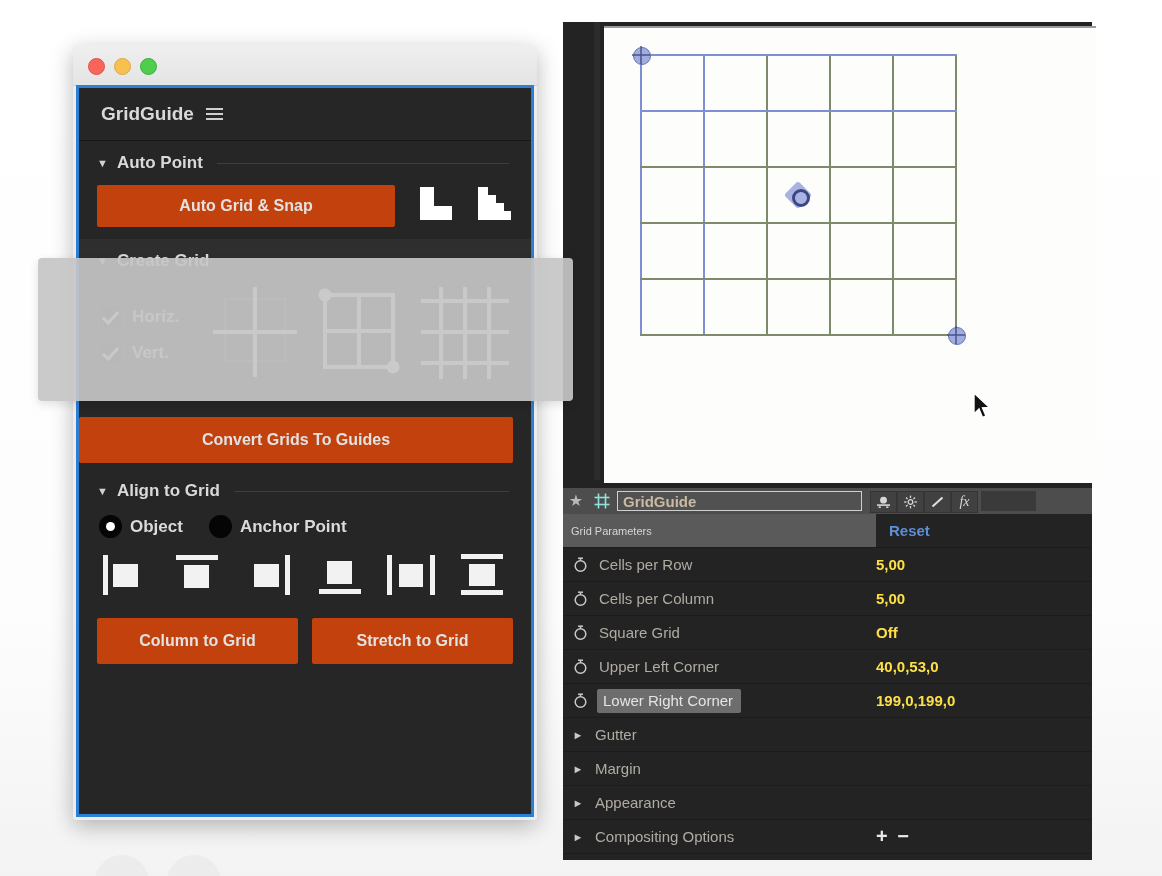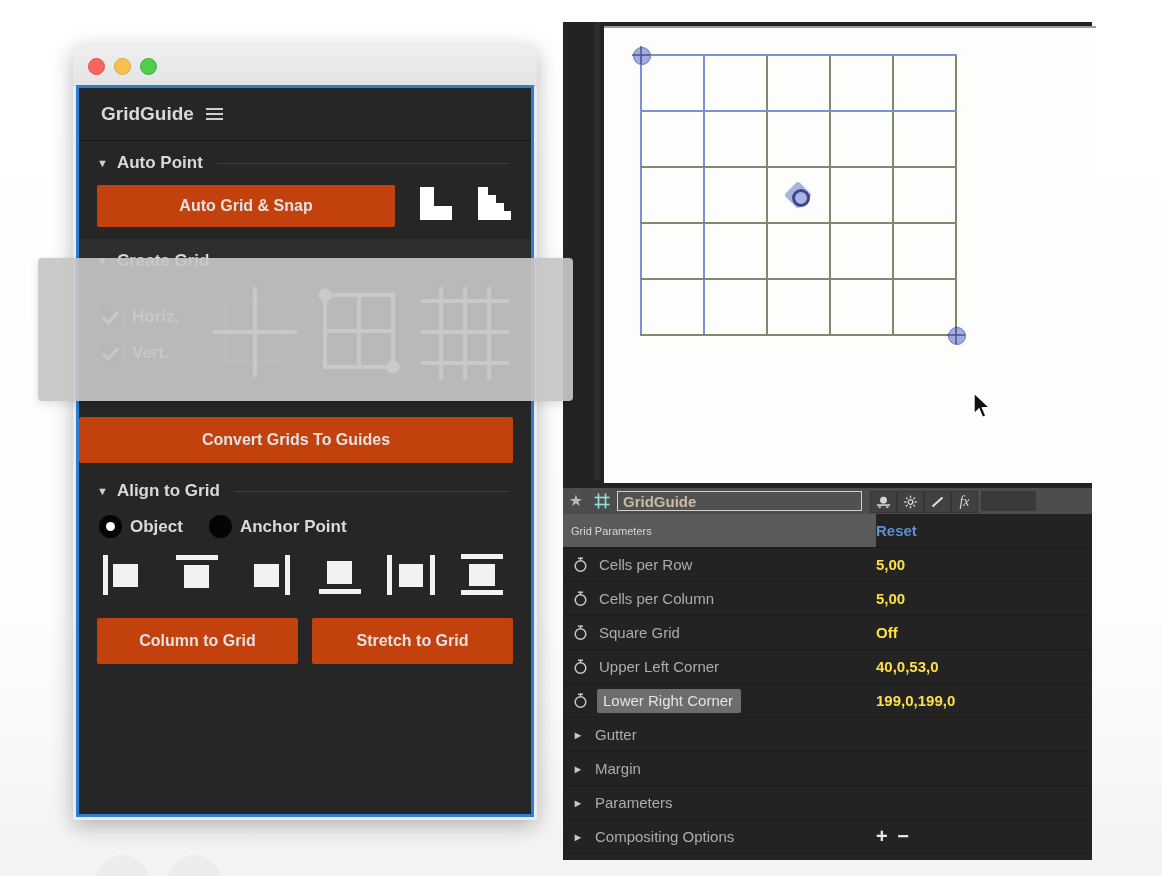--- a/index.html
+++ b/index.html
@@ -253,21 +253,21 @@
           <span style="font-style:italic;font-family:'Liberation Serif',serif;font-size:14px;">fx</span>
         </div>
       </div>
       <div class="ph-tail"></div>
     </div>
 
     <div class="prop-rows">
 
       <div class="prow">
         <div class="pname-hdr">Grid Parameters</div>
-        <div class="val-zone" style="padding-left:0;">
+        <div class="val-zone" style="padding-left:13px;">
           <span class="pvalue reset">Reset</span>
         </div>
       </div>
 
       <div class="prow">
         <div class="lbl-zone">
           <span class="psw">
             <svg width="15" height="17" viewBox="0 0 15 17">
                 <g stroke="#c9c9c9" stroke-width="1.5" fill="none">
               <circle cx="7.5" cy="10" r="5.3"></circle>
@@ -365,21 +365,21 @@
       <div class="prow">
         <div class="lbl-zone">
           <span class="tri">►</span>
           <span class="plabel">Margin</span>
         </div>
         <div class="val-zone"></div>
       </div>
       <div class="prow">
         <div class="lbl-zone">
           <span class="tri">►</span>
-          <span class="plabel">Parameters</span>
+          <span class="plabel">Appearance</span>
         </div>
         <div class="val-zone"></div>
       </div>
       <div class="prow">
         <div class="lbl-zone">
           <span class="tri">►</span>
           <span class="plabel">Compositing Options</span>
         </div>
         <div class="val-zone">
             <span class="plusminus">+ −</span>

